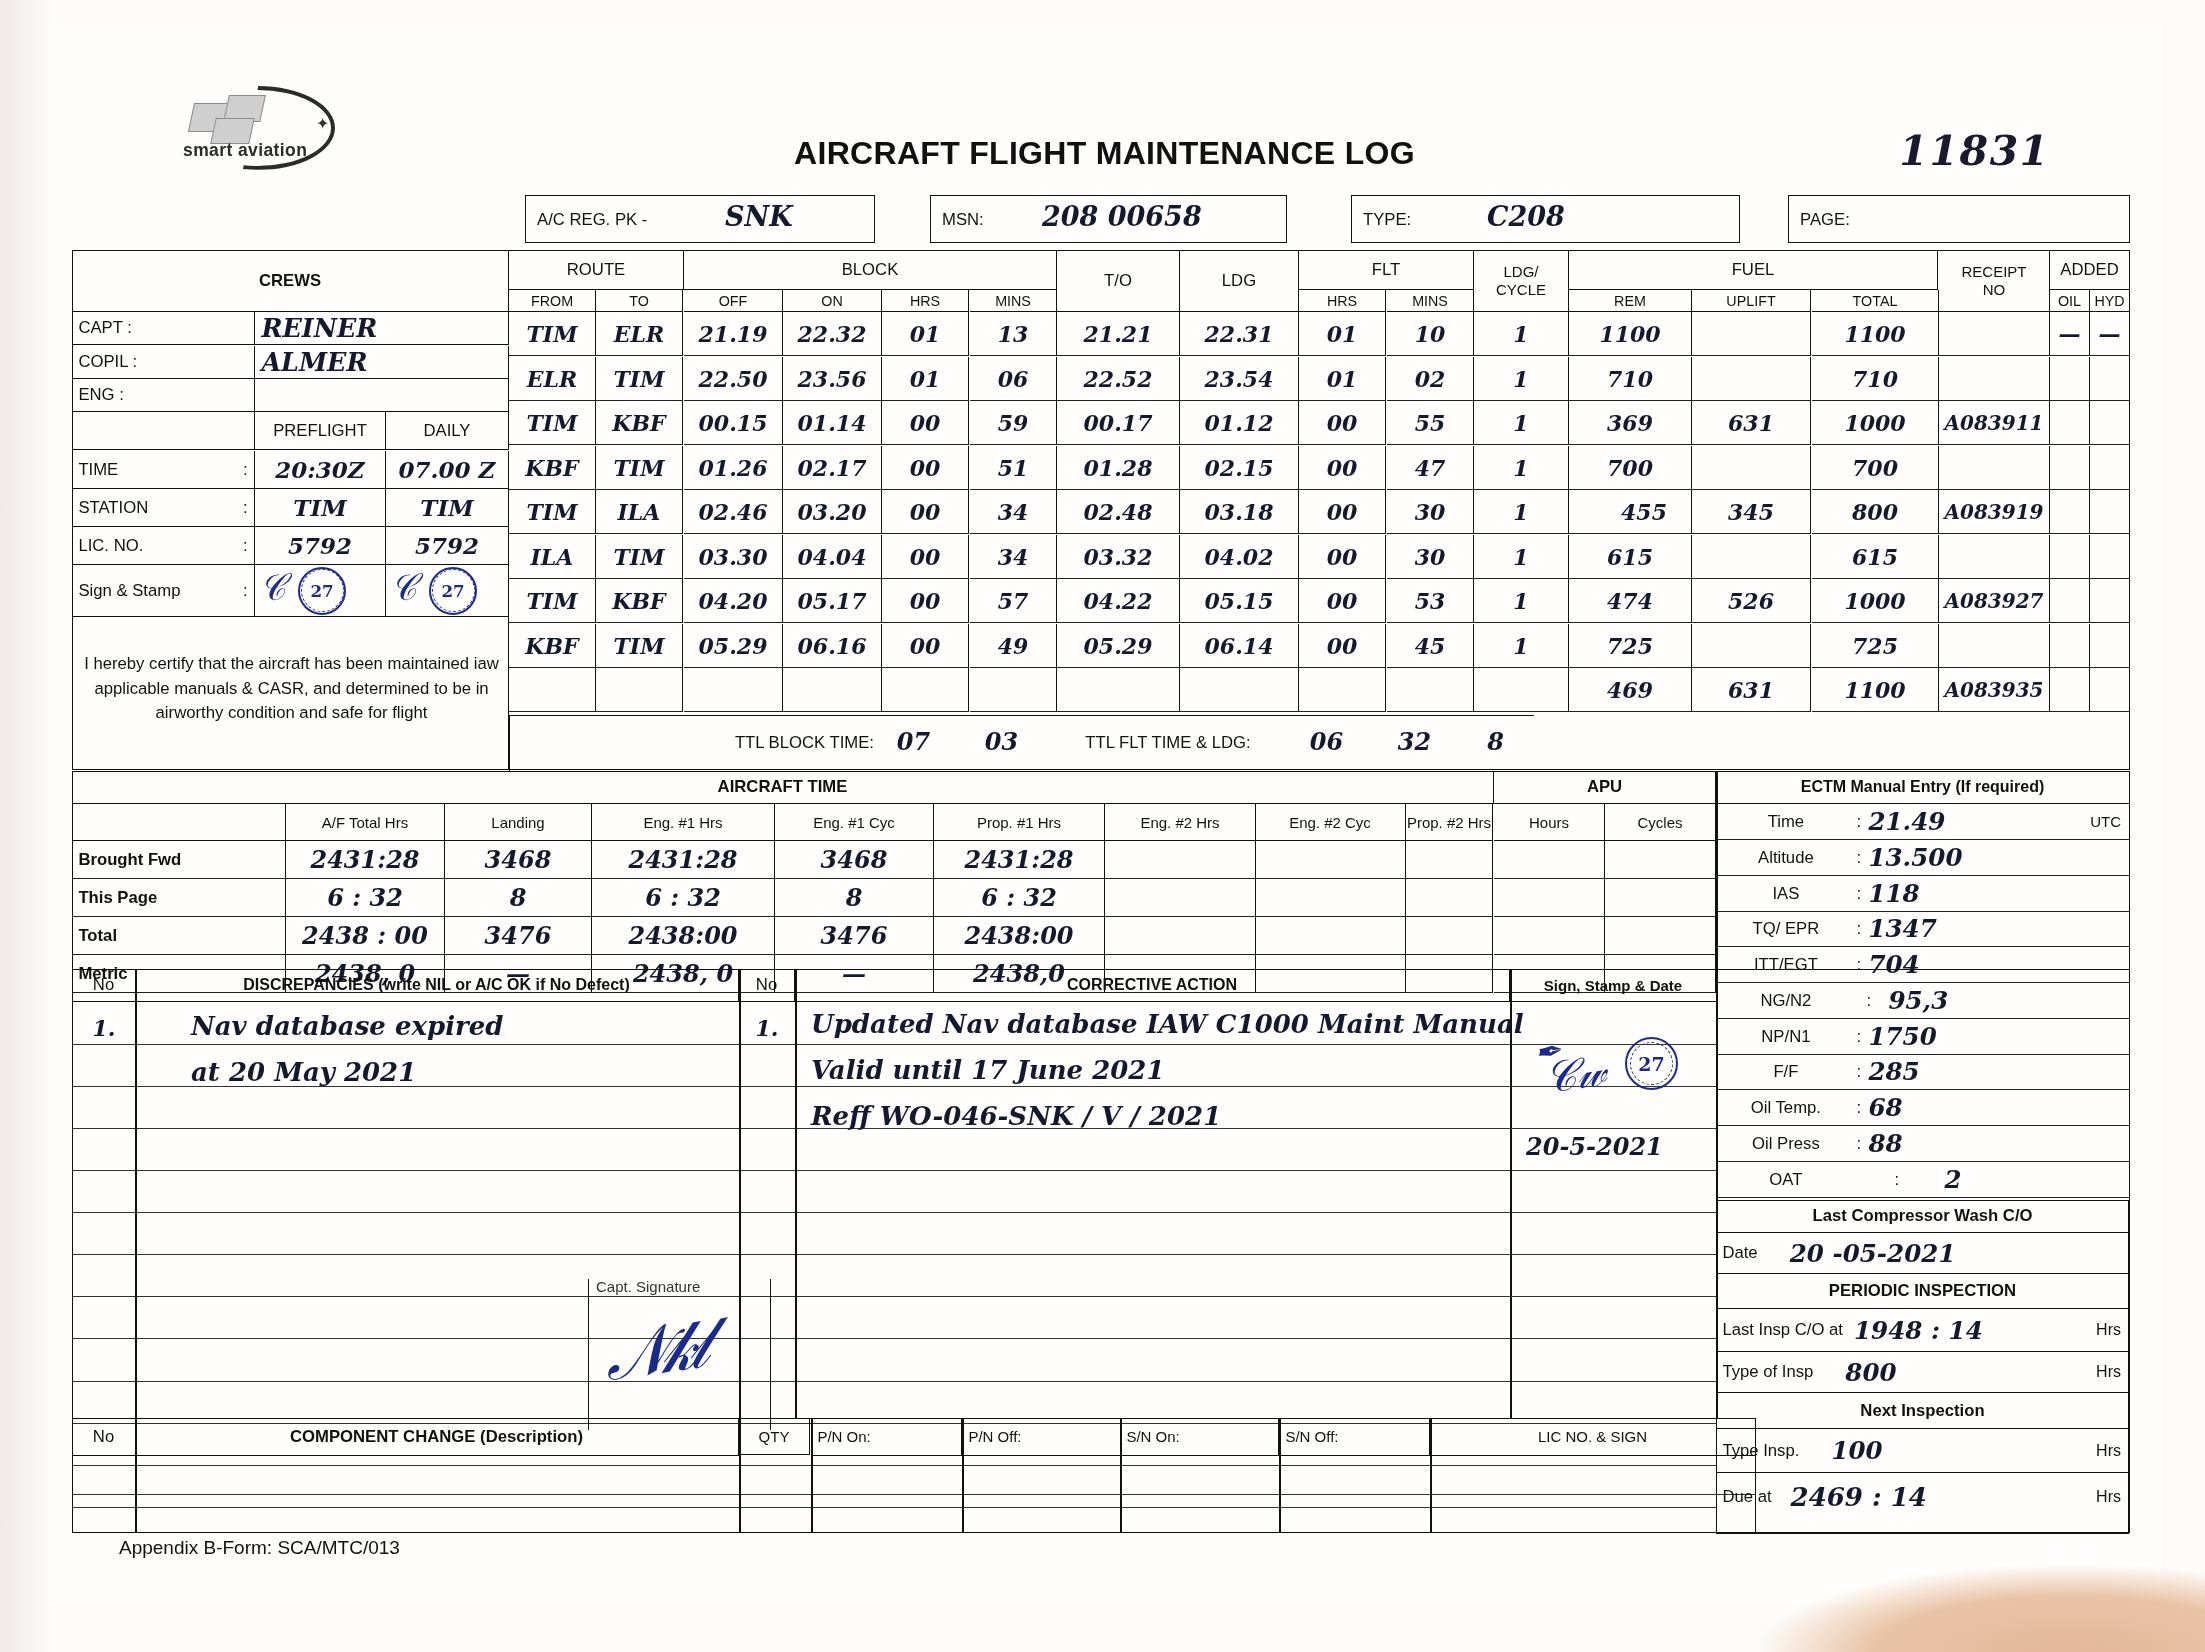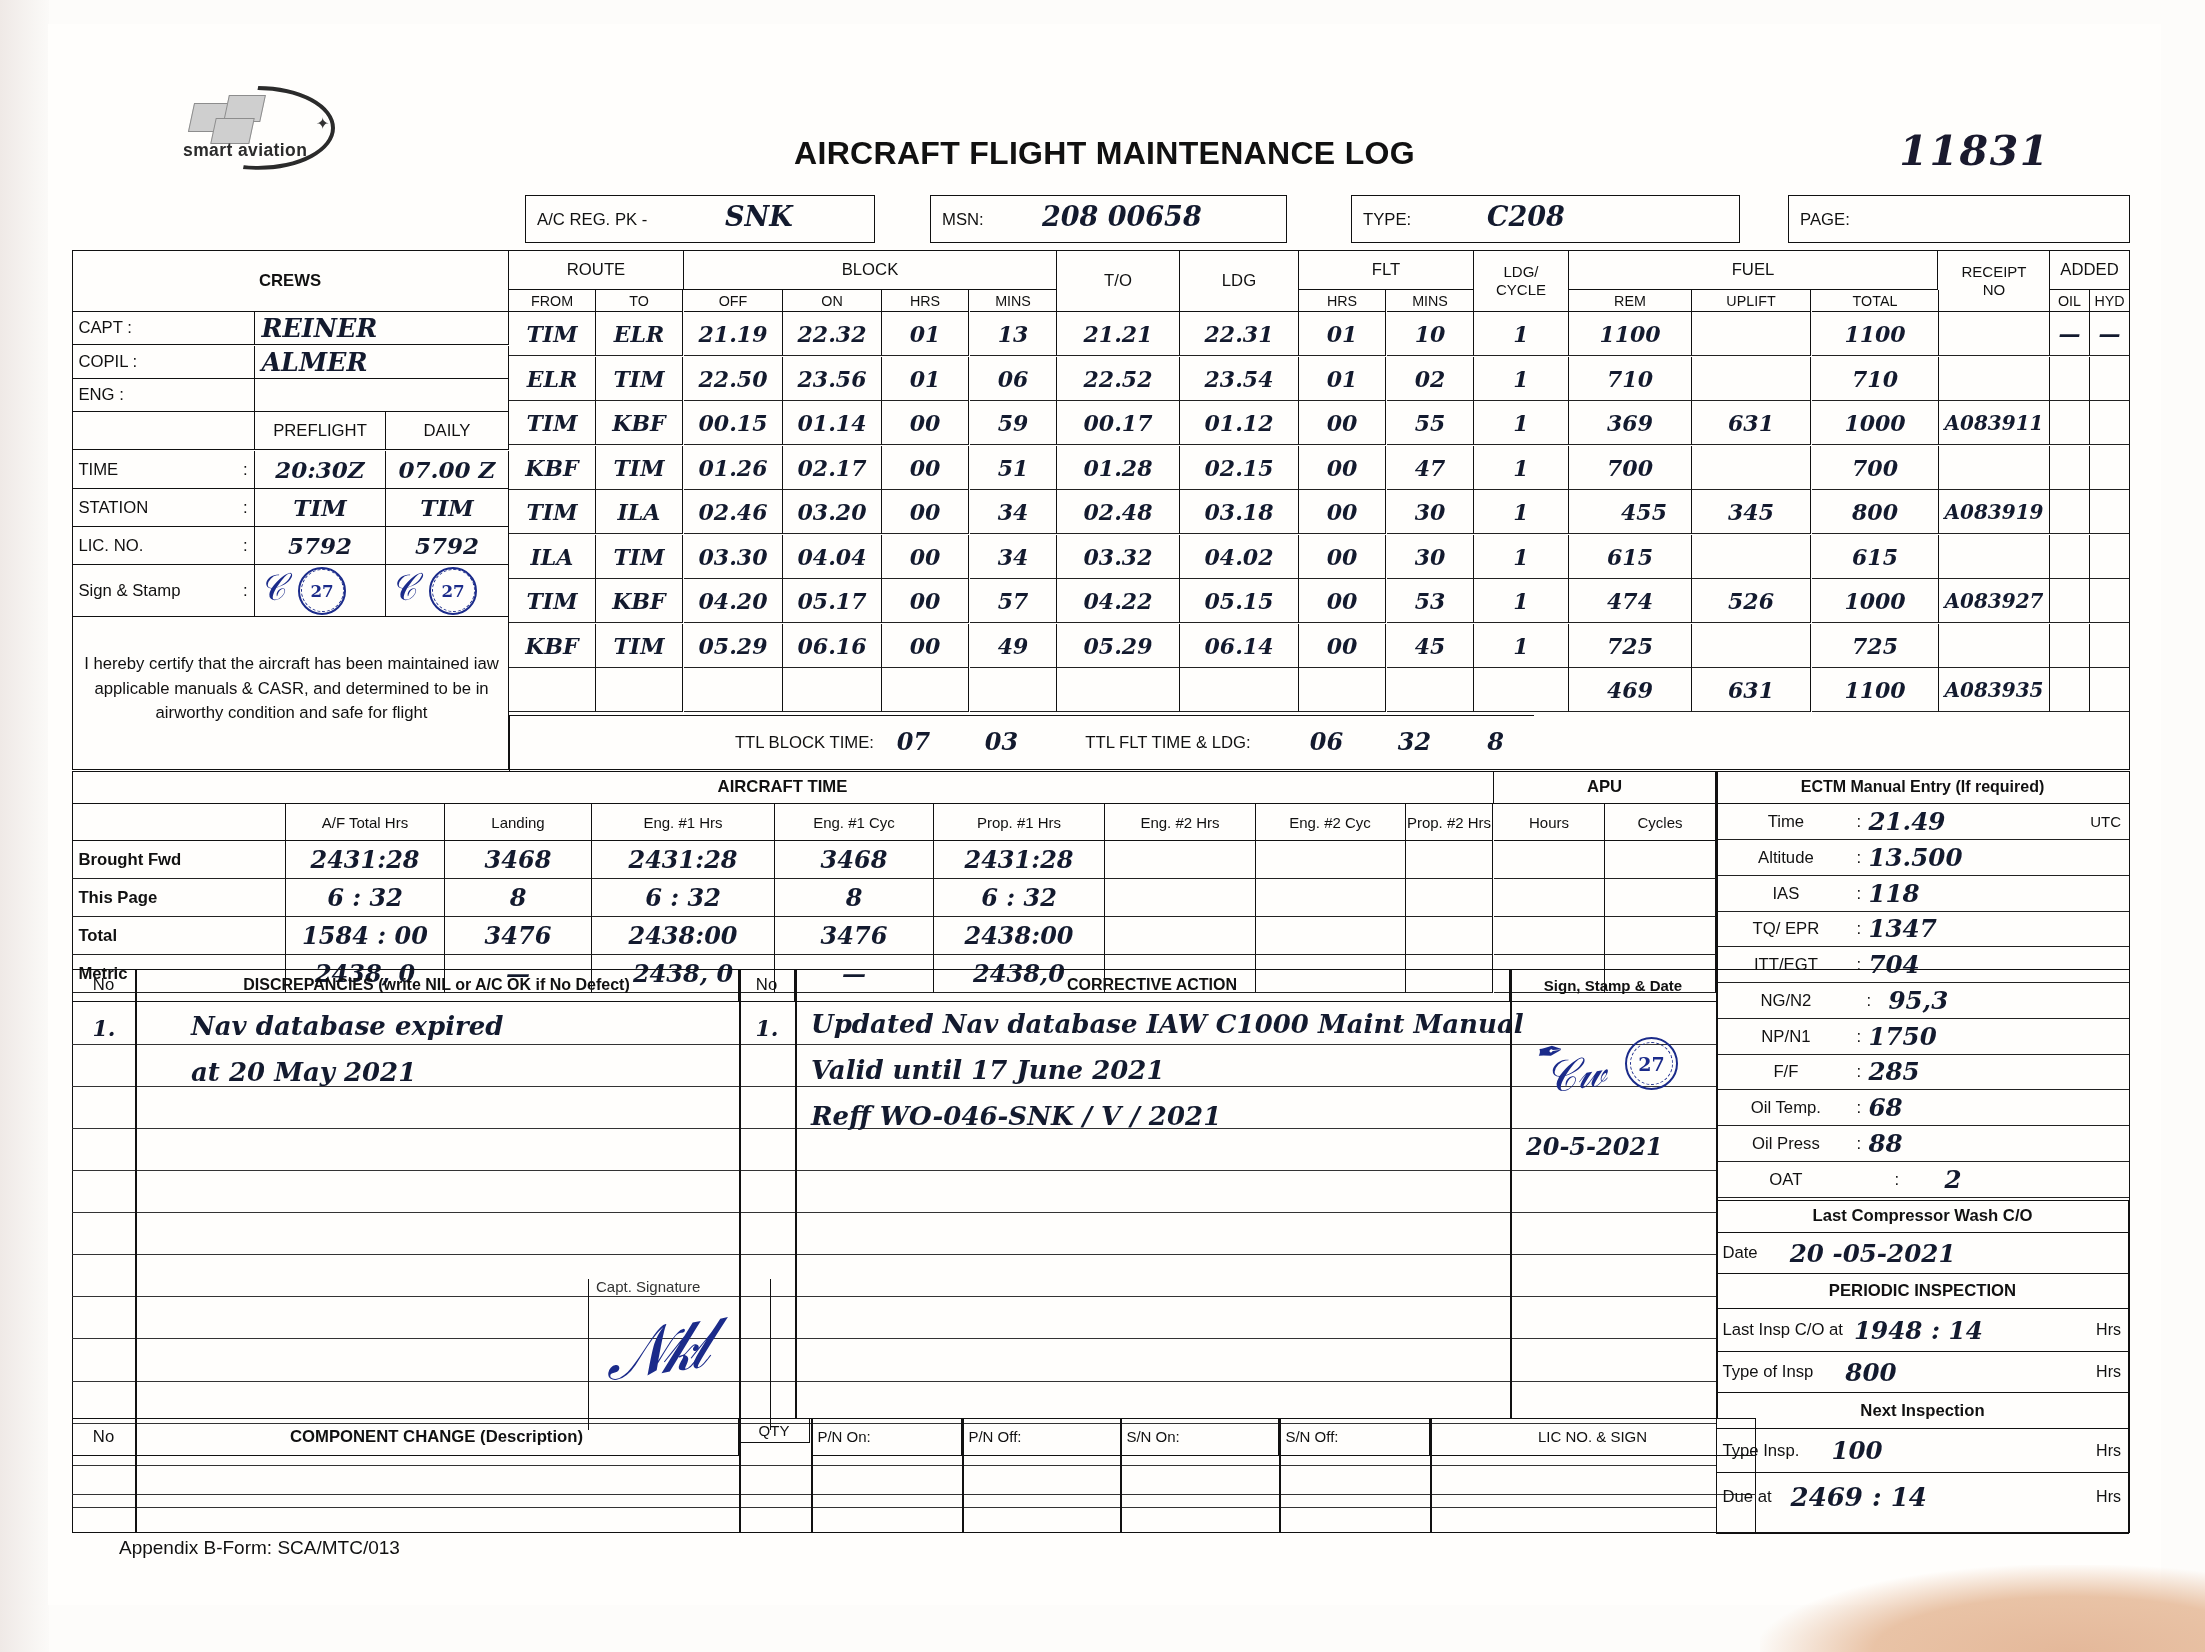--- a/index.html
+++ b/index.html
@@ -718,21 +718,21 @@
         <div class="cell br bb" style="left:1207px;top:855px;width:151px;height:38px;border-right:1.6px solid #111;border-bottom:0.8px solid #222;">
           <span class="hw" style="font-size: 24px;"></span>
         </div>
         <div class="cell br bb" style="left:1358px;top:855px;width:87px;height:38px;border-right:1.6px solid #111;border-bottom:0.8px solid #222;">
           <span class="hw" style="font-size: 24px;"></span>
         </div>
         <div class="cell br bb" style="left:1446px;top:855px;width:111px;height:38px;border-right:1.6px solid #111;border-bottom:0.8px solid #222;"></div>
         <div class="cell br bb" style="left:1557px;top:855px;width:111px;height:38px;border-right:1.6px solid #111;border-bottom:0.8px solid #222;"></div>
         <div class="cell br bb tl lbl" style="left:24px;top:893px;width:214px;height:38px;border-right:1.6px solid #111;border-bottom:0.8px solid #222;font-weight:700;">Total</div>
         <div class="cell br bb" style="left:238px;top:893px;width:159px;height:38px;border-right:1.6px solid #111;border-bottom:0.8px solid #222;">
-          <span class="hw" style="font-size: 24px;">1584 : 00</span>
+          <span class="hw" style="font-size: 24px;">2438 : 00</span>
         </div>
         <div class="cell br bb" style="left:397px;top:893px;width:147px;height:38px;border-right:1.6px solid #111;border-bottom:0.8px solid #222;">
           <span class="hw" style="font-size: 24px;">3476</span>
         </div>
         <div class="cell br bb" style="left:544px;top:893px;width:183px;height:38px;border-right:1.6px solid #111;border-bottom:0.8px solid #222;">
           <span class="hw" style="font-size: 24px;">2438:00</span>
         </div>
         <div class="cell br bb" style="left:727px;top:893px;width:159px;height:38px;border-right:1.6px solid #111;border-bottom:0.8px solid #222;">
           <span class="hw" style="font-size: 24px;">3476</span>
         </div>
@@ -880,21 +880,21 @@
     <div class="hw" style="position:absolute;left:1478px;top:1108px;font-size:24px;">20-5-2021</div>
 
     <div class="bx" style="left:540px;top:1255px;width:183px;height:151px;border-left:1.6px solid #111;border-right:1.6px solid #111;border-top:0;border-bottom:0;"></div>
     <div style="position:absolute;left:548px;top:1254px;font-size:15px;color:#333;">Capt. Signature</div>
     <div class="sig" style="position:absolute;left:556px;top:1287px;font-size:68px;letter-spacing:-9.5px;">𝒩𝓀𝓁</div>
 
     <div class="bx" style="left:24px;top:1394px;width:1684px;height:115px;"></div>
     <div class="cell br bb lbl" style="left:24px;top:1394px;width:64px;height:38px;">No</div>
     <div class="cell br bb lblb" style="left:87px;top:1394px;width:604px;height:38px;">COMPONENT CHANGE (Description)</div>
     <div id="compHeaders">
-        <div class="cell br bb lbl" style="left:691px;top:1394px;width:71px;height:25px;border-right:1.6px solid #111;border-bottom:1.6px solid #111;font-size:15px;">QTY</div>
+        <div class="cell br bb lbl" style="left:691px;top:1394px;width:71px;height:37px;border-right:1.6px solid #111;border-bottom:1.6px solid #111;font-size:15px;">QTY</div>
         <div class="cell br bb lbl" style="left:763px;top:1394px;width:151px;height:38px;border-right:1.6px solid #111;border-bottom:1.6px solid #111;font-size:15px;justify-content:flex-start;padding-left:6.4px;">P/N On:</div>
         <div class="cell br bb lbl" style="left:914px;top:1394px;width:159px;height:38px;border-right:1.6px solid #111;border-bottom:1.6px solid #111;font-size:15px;justify-content:flex-start;padding-left:6.4px;">P/N Off:</div>
         <div class="cell br bb lbl" style="left:1072px;top:1394px;width:159px;height:38px;border-right:1.6px solid #111;border-bottom:1.6px solid #111;font-size:15px;justify-content:flex-start;padding-left:6.4px;">S/N On:</div>
         <div class="cell br bb lbl" style="left:1231px;top:1394px;width:151px;height:38px;border-right:1.6px solid #111;border-bottom:1.6px solid #111;font-size:15px;justify-content:flex-start;padding-left:6.4px;">S/N Off:</div>
         <div class="cell br bb lbl" style="left:1382px;top:1394px;width:326px;height:38px;border-right:1.6px solid #111;border-bottom:1.6px solid #111;font-size:15px;">LIC NO. &amp; SIGN</div>
       </div>
     <div id="compLines">
         <div class="bx" style="left:24px;top:1470px;width:1684px;height:0.8px;border:0;background:#333;"></div>
         <div class="bx" style="left:87px;top:1394px;width:1.6px;height:115px;border:0;background:#111;"></div>
         <div class="bx" style="left:691px;top:1394px;width:1.6px;height:115px;border:0;background:#111;"></div>

